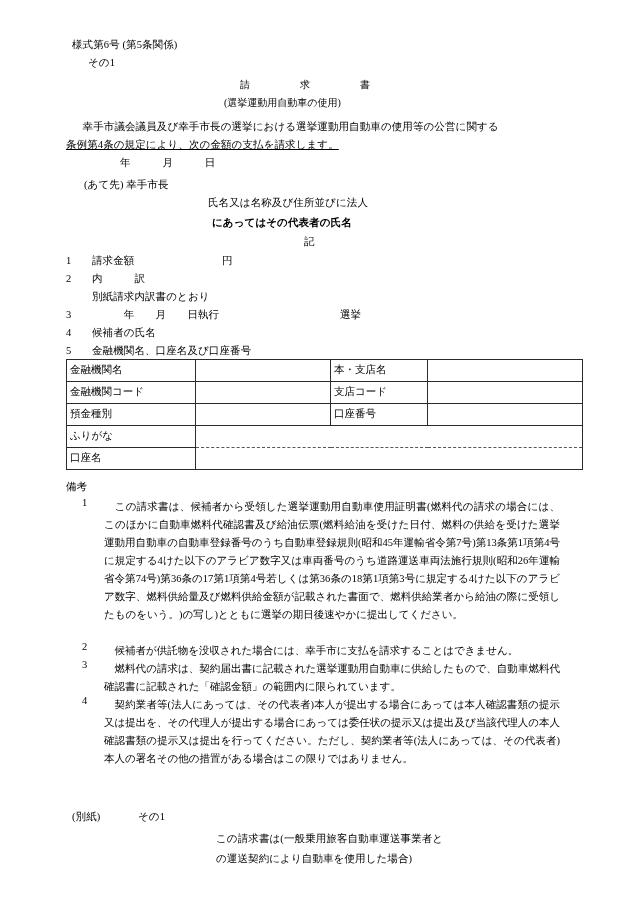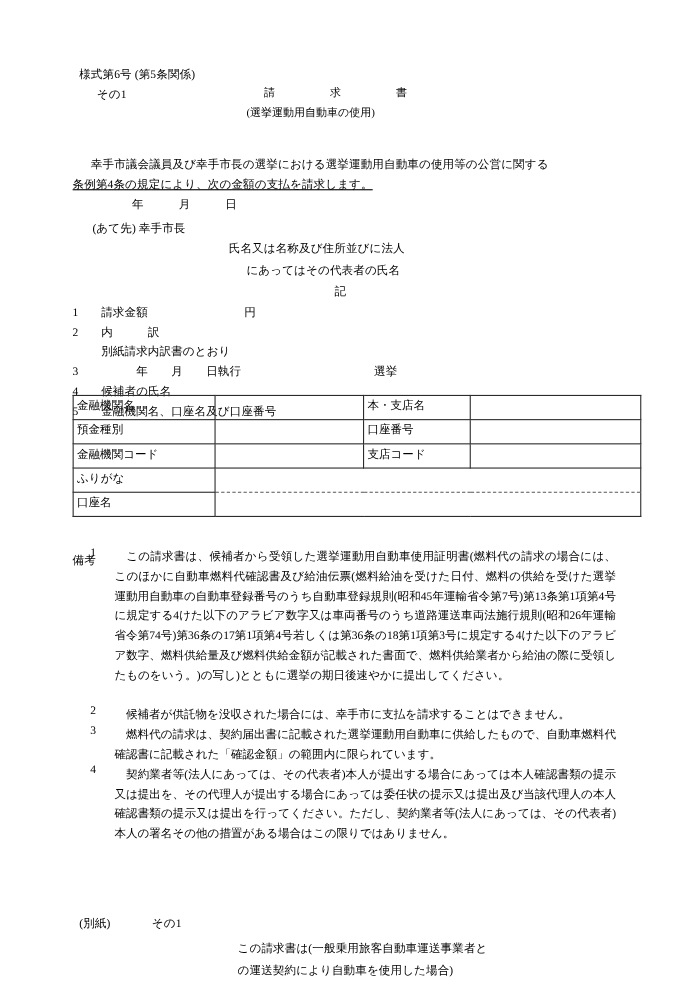--- a/index.html
+++ b/index.html
@@ -22,21 +22,20 @@
     left: 0; top: 0;
     width: 630px;
     height: 903px;
     padding: 0;
   }
   .ln {
     position: absolute;
     white-space: pre;
     font-size: 10.5px;
     letter-spacing: 0.1px;
-    margin-top: 24px;
   }
   .center-ttl {
     position: absolute;
     white-space: pre;
     font-size: 10px;
   }
   
   .acct-table {
     position: absolute;
     left: 66px;
@@ -102,21 +101,21 @@
   <div class="ln" style="left:72px; top:122px;">　幸手市議会議員及び幸手市長の選挙における選挙運動用自動車の使用等の公営に関する</div>
 
   <div class="ln" style="left:66px; top:140px;text-decoration:underline;">条例第4条の規定により、次の金額の支払を請求します。</div>
 
   <div class="ln" style="left:120px; top:158px;">年　　　月　　　日</div>
 
   <div class="ln" style="left:84px; top:180px;">(あて先) 幸手市長</div>
 
   <div class="ln" style="left:208px; top:198px;">氏名又は名称及び住所並びに法人</div>
 
-  <div class="ln" style="left:224px; top:218px;">にあってはその代表者の氏名</div>
+  <div class="ln" style="left:212px; top:218px;font-weight:bold;">にあってはその代表者の氏名</div>
 
   <div class="ln" style="left:304px; top:237px;">記</div>
 
   <div class="ln" style="left:66px; top:256px;">1</div>
   <div class="ln" style="left:92px; top:256px;">請求金額</div>
   <div class="ln" style="left:222px; top:256px;">円</div>
 
   <div class="ln" style="left:66px; top:274px;">2</div>
   <div class="ln" style="left:92px; top:274px;">内　　　訳</div>
 
@@ -134,29 +133,29 @@
 
   <table class="acct-table">
     <tbody>
       <tr>
         <td class="w-lbl1 lbl"><span>金</span><span>融</span><span>機</span><span>関</span><span>名</span></td>
         <td class="w-val1 val"></td>
         <td class="w-lbl2 lbl"><span>本</span><span>・</span><span>支</span><span>店</span><span>名</span></td>
         <td class="w-val2 val"></td>
       </tr>
       <tr>
+        <td class="w-lbl1 lbl"><span>金</span><span>融</span><span>機</span><span>関</span><span>コ</span><span>ー</span><span>ド</span></td>
+        <td class="w-val1 val"></td>
+        <td class="w-lbl2 lbl"><span>支</span><span>店</span><span>コ</span><span>ー</span><span>ド</span></td>
+        <td class="w-val2 val"></td>
+      </tr>
+      <tr>
         <td class="w-lbl1 lbl"><span>預</span><span>金</span><span>種</span><span>別</span></td>
         <td class="w-val1 val"></td>
         <td class="w-lbl2 lbl"><span>口</span><span>座</span><span>番</span><span>号</span></td>
-        <td class="w-val2 val"></td>
-      </tr>
-      <tr>
-        <td class="w-lbl1 lbl"><span>金</span><span>融</span><span>機</span><span>関</span><span>コ</span><span>ー</span><span>ド</span></td>
-        <td class="w-val1 val"></td>
-        <td class="w-lbl2 lbl"><span>支</span><span>店</span><span>コ</span><span>ー</span><span>ド</span></td>
         <td class="w-val2 val"></td>
       </tr>
       <tr>
         <td class="w-lbl1 lbl"><span>ふ</span><span>り</span><span>が</span><span>な</span></td>
         <td class="val dashed-b" colspan="3"></td>
       </tr>
       <tr>
         <td class="w-lbl1 lbl"><span>口</span><span>座</span><span>名</span></td>
         <td class="val dashed-t" colspan="3"></td>
       </tr>

